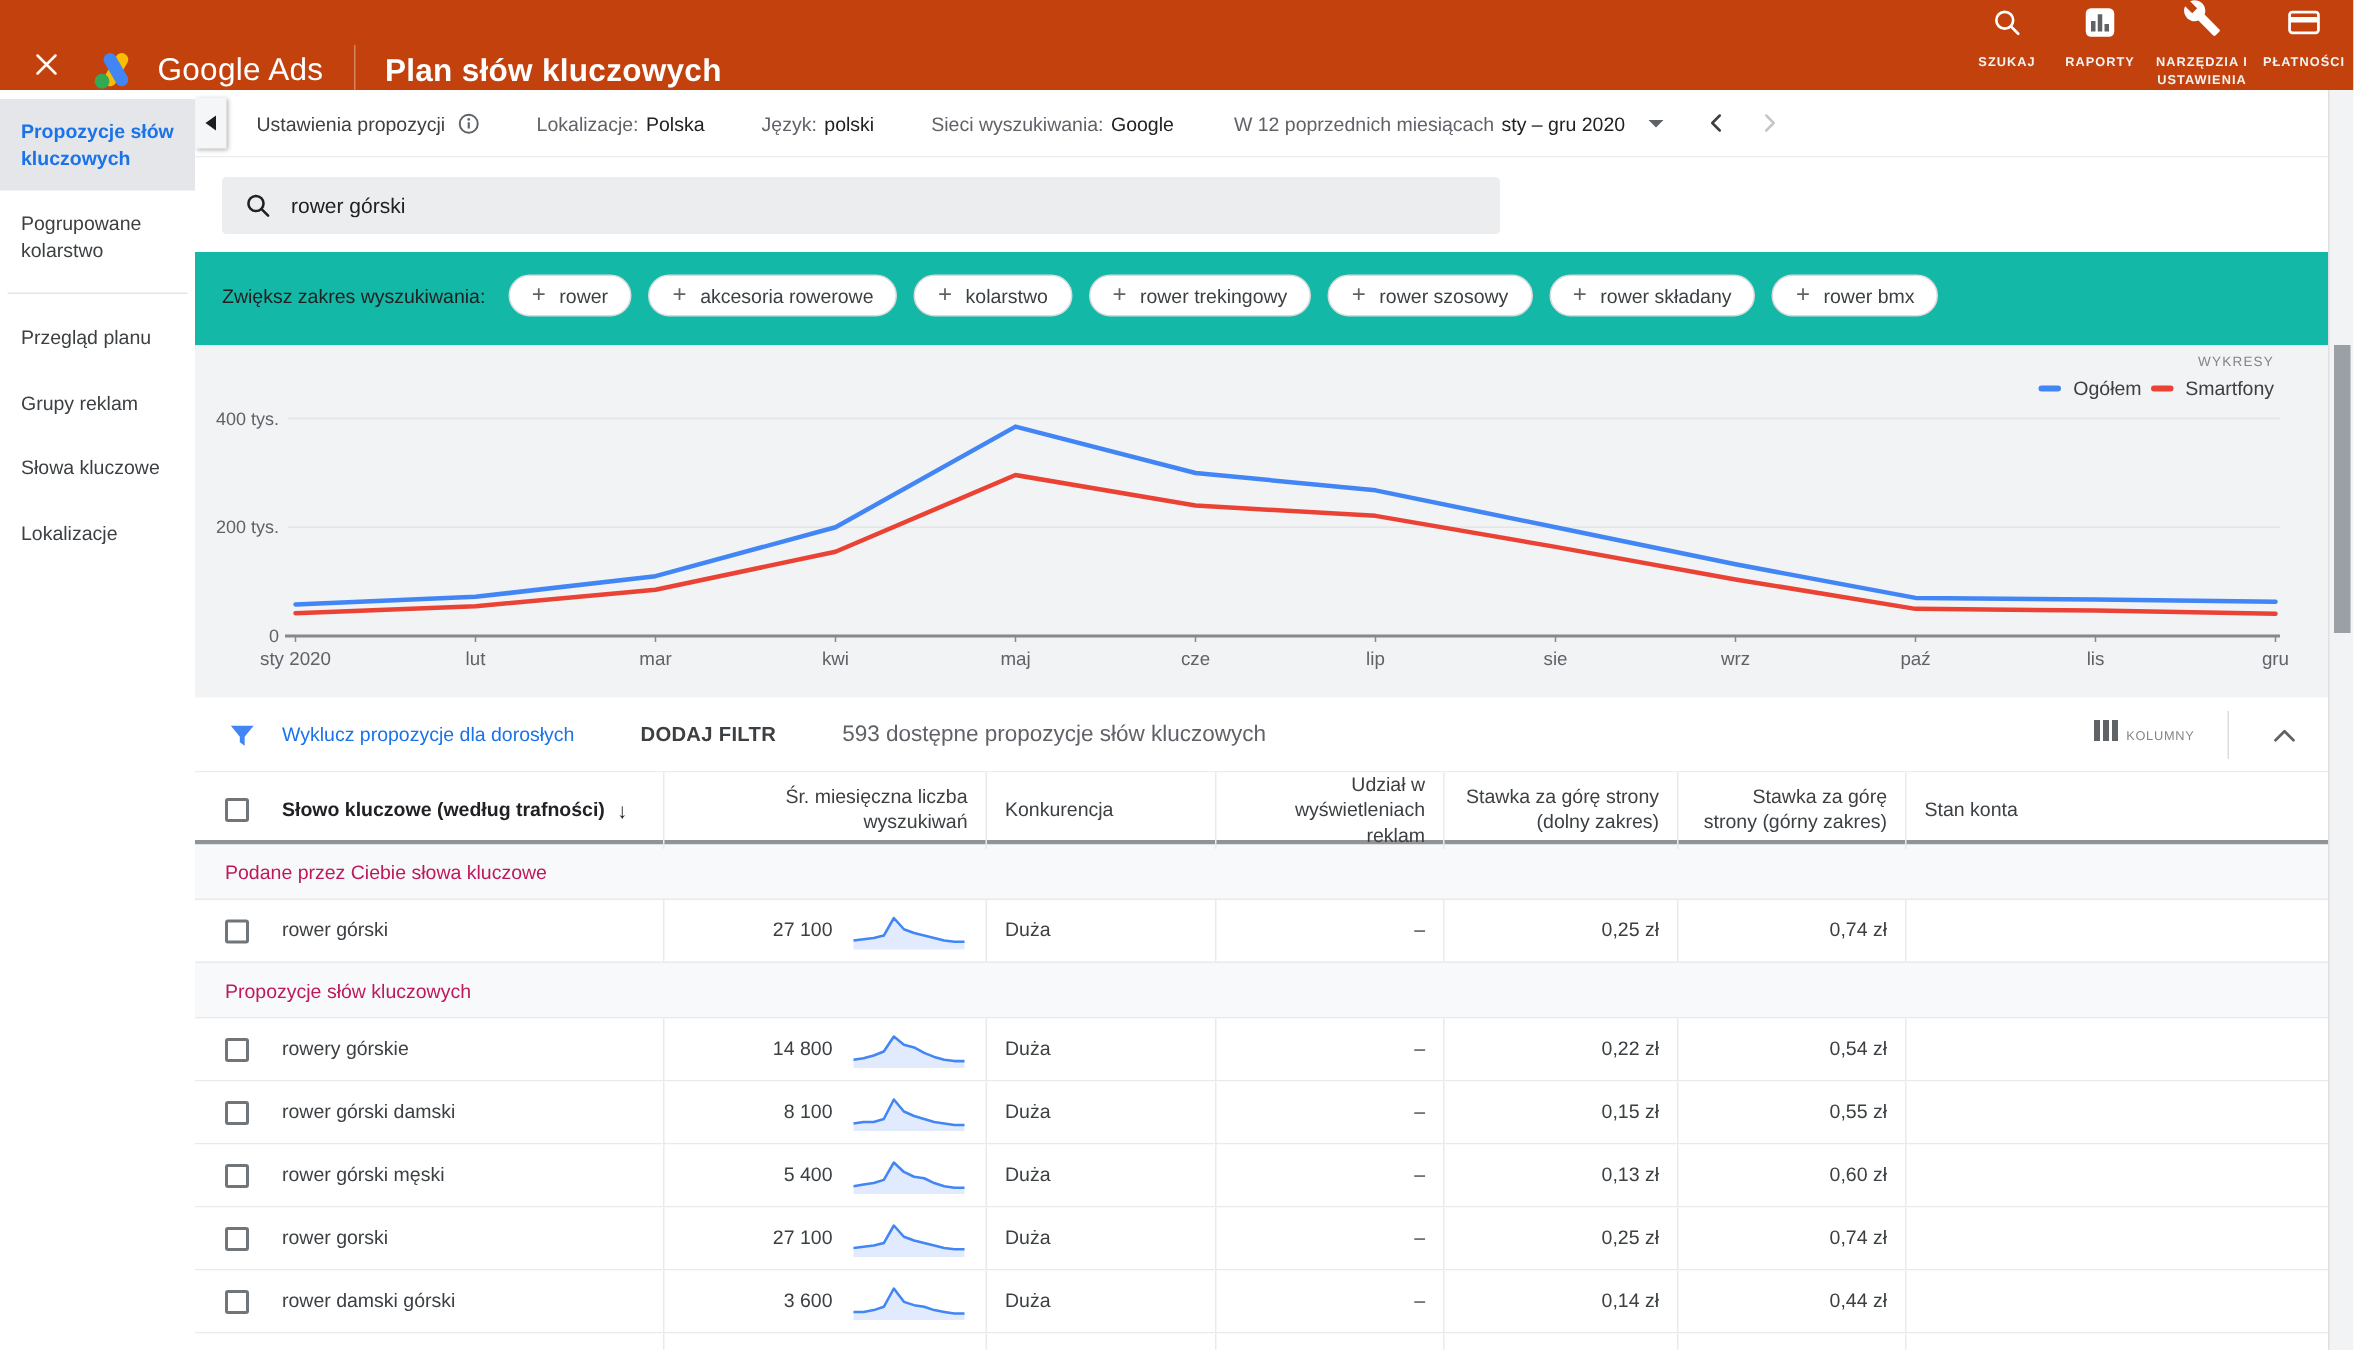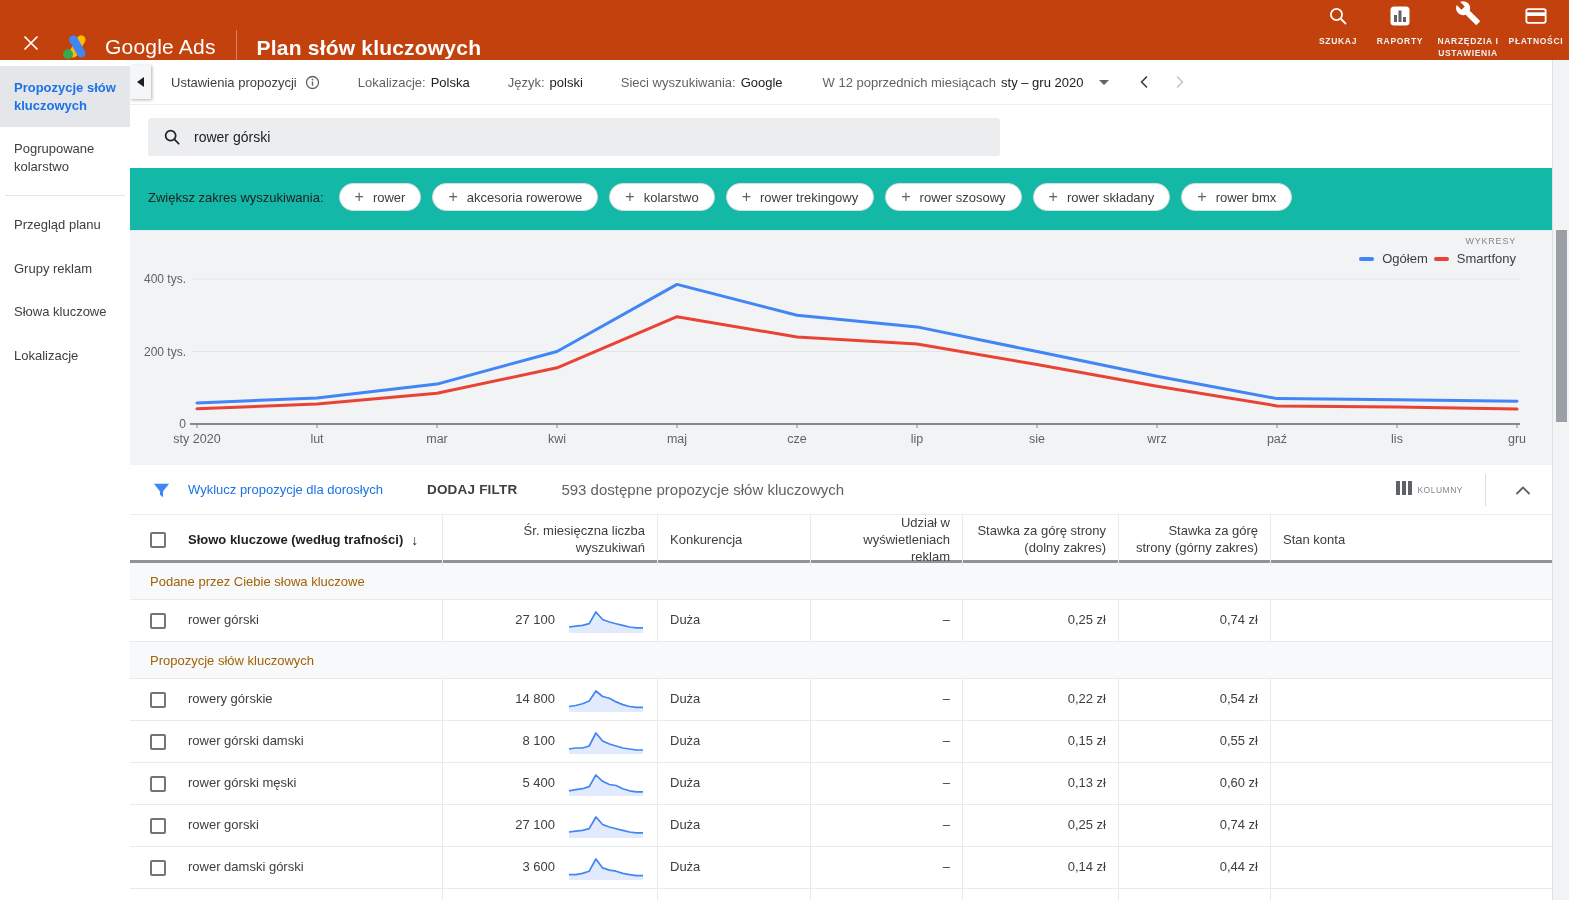--- a/index.html
+++ b/index.html
@@ -87,21 +87,21 @@
   .tr.header-row { height:48px; border-bottom:3px solid #8f9499; }
   .tr.data-row { height:42px; }
   .td { display:flex; align-items:center; border-left:1px solid #e9eaec; padding:0 12px;
     font-size:13px; color:#3c4043; min-width:0; line-height:1.3; }
   .td.first { border-left:none; padding-left:20px; }
   .td.right { justify-content:flex-end; text-align:right; }
   .th { color:#3c4043; }
   .th.bold { font-weight:700; color:#202124; }
   .sort-arrow { margin-left:8px; font-size:14px; color:#202124; }
   .section-row { height:37px; display:flex; align-items:center; padding-left:20px; background:#f8f9fa;
-    border-bottom:1px solid #e9eaec; font-size:13px; color:#a16207;text-align:right; }
+    border-bottom:1px solid #e9eaec; font-size:13px; color:#be185d;text-align:right; }
   .checkbox { width:16px; height:16px; border:2px solid #70757a; border-radius:2px; background:#fff;
     flex:none; cursor:pointer; }
   .kw-label { margin-left:22px; white-space:nowrap; overflow:hidden; }
   .vol-num { white-space:nowrap; }
   .spark { margin-left:12px; flex:none; }
 
   
   .scrollbar { position:absolute; top:60px; right:0; width:17px; bottom:0; background:#f1f3f4;
     border-left:1px solid #e0e0e0; z-index:10; }
   .scroll-thumb { position:absolute; top:170px; left:3px; width:11px; height:192px; background:#9aa0a6; cursor:pointer; }

